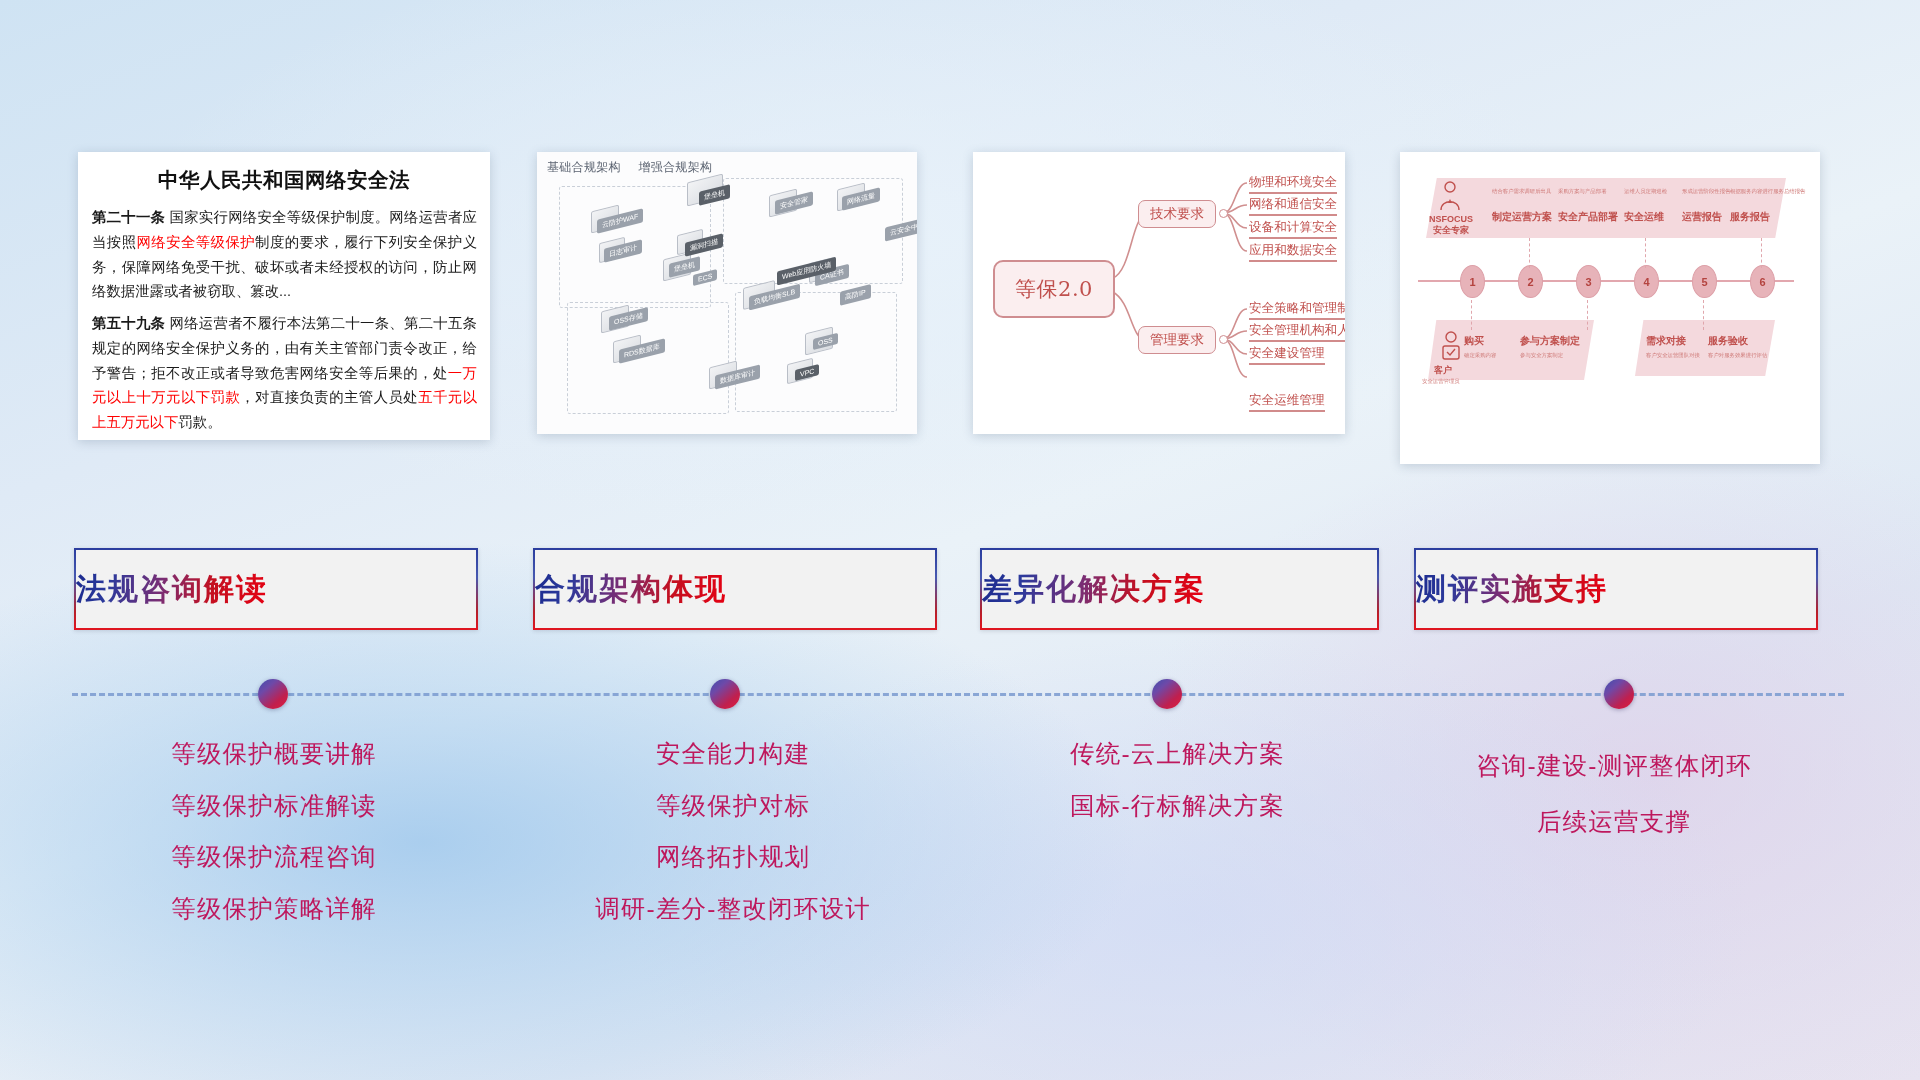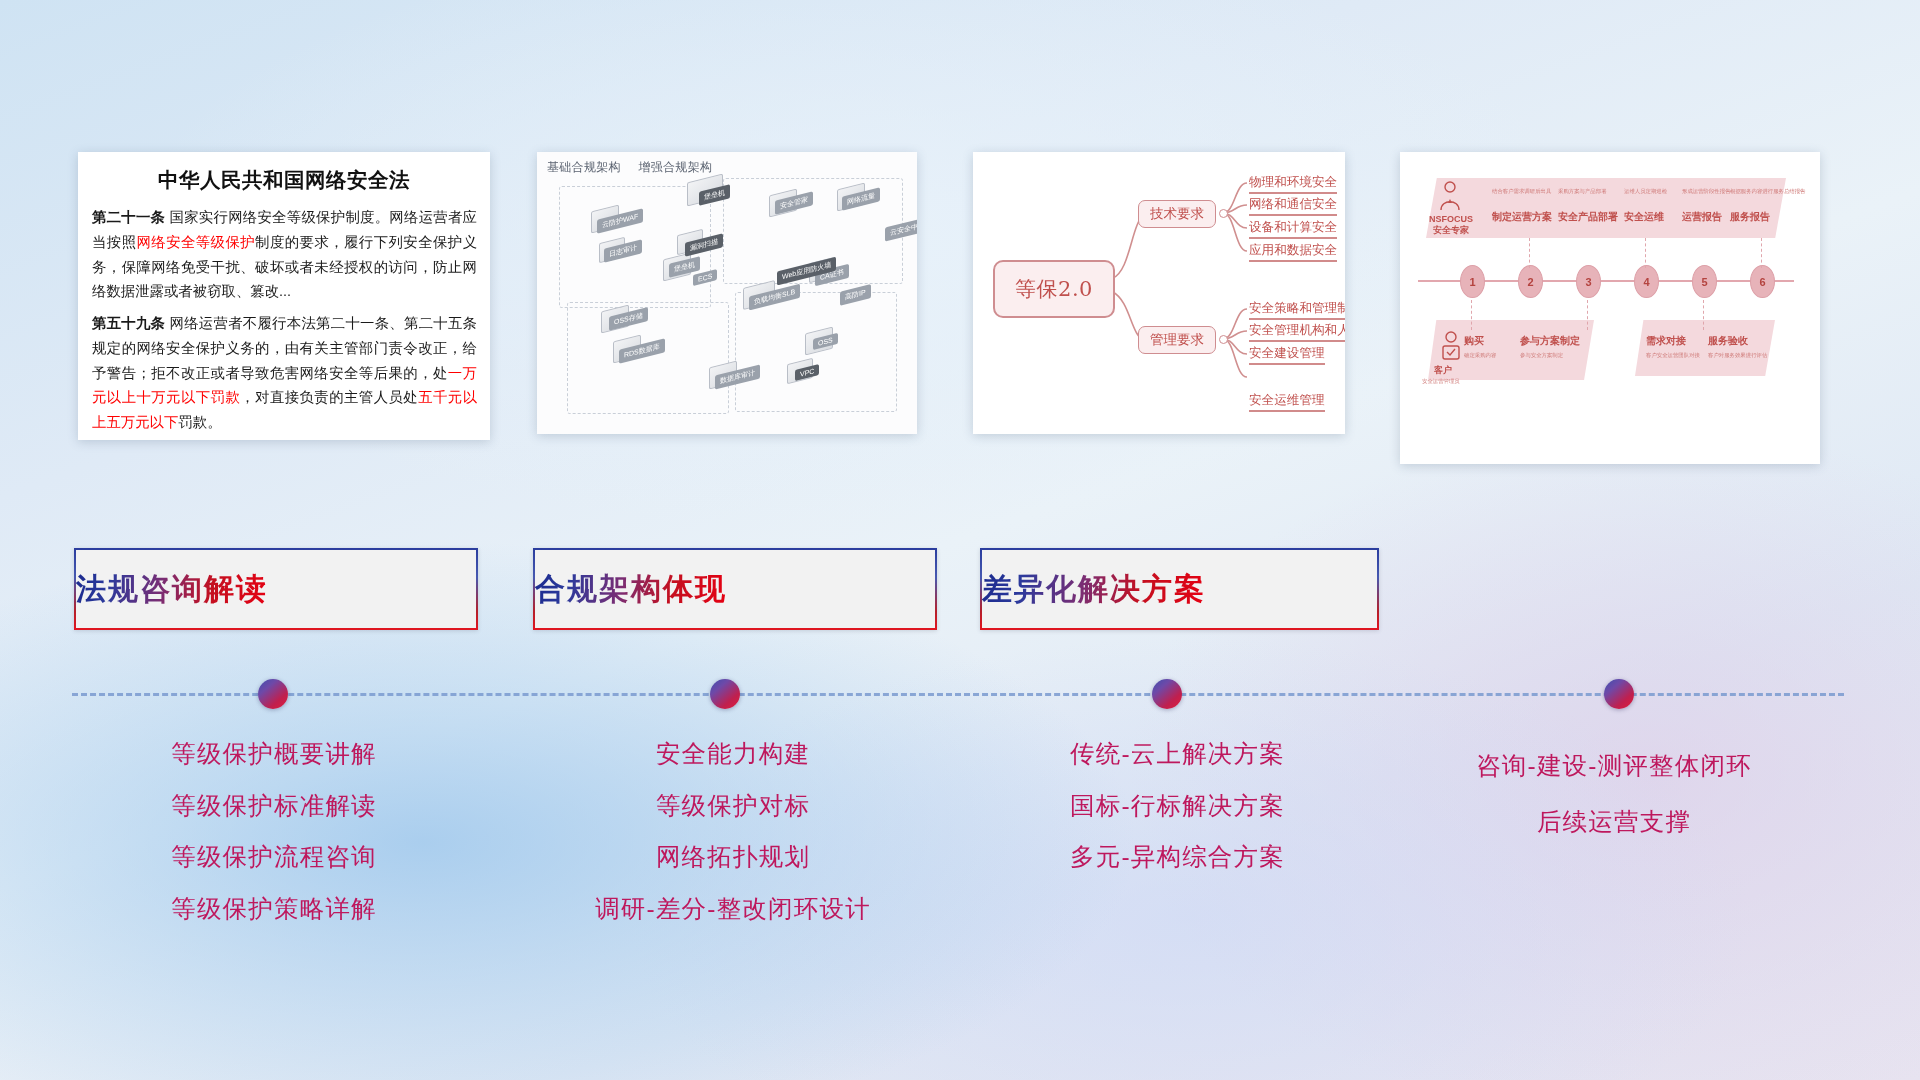--- a/index.html
+++ b/index.html
@@ -373,20 +373,23 @@
 
   <div class="titlebox" id="tb0">
     <span>法规咨询解读</span>
   </div>
   <div class="titlebox" id="tb1">
     <span>合规架构体现</span>
   </div>
   <div class="titlebox" id="tb2">
     <span>差异化解决方案</span>
   </div>
+  <div class="titlebox" id="tb3">
+    <span>测评实施支持</span>
+  </div>
 
   <div class="axis"></div>
   <div class="axis-node" id="nd0"></div>
   <div class="axis-node" id="nd1"></div>
   <div class="axis-node" id="nd2"></div>
   <div class="axis-node" id="nd3"></div>
 
   <div class="list" id="ls0">
       <div class="row">等级保护概要讲解</div>
       <div class="row">等级保护标准解读</div>
@@ -395,20 +398,19 @@
     </div>
   <div class="list" id="ls1">
       <div class="row">安全能力构建</div>
       <div class="row">等级保护对标</div>
       <div class="row">网络拓扑规划</div>
       <div class="row">调研-差分-整改闭环设计</div>
     </div>
   <div class="list" id="ls2">
       <div class="row">传统-云上解决方案</div>
       <div class="row">国标-行标解决方案</div>
-      <div class="row">多元-异构综合方案</div>
     </div>
   <div class="list" id="ls3">
       <div class="row">咨询-建设-测评整体闭环</div>
       <div class="row">后续运营支撑</div>
     </div>
 
 </div>
 
 </body></html>

